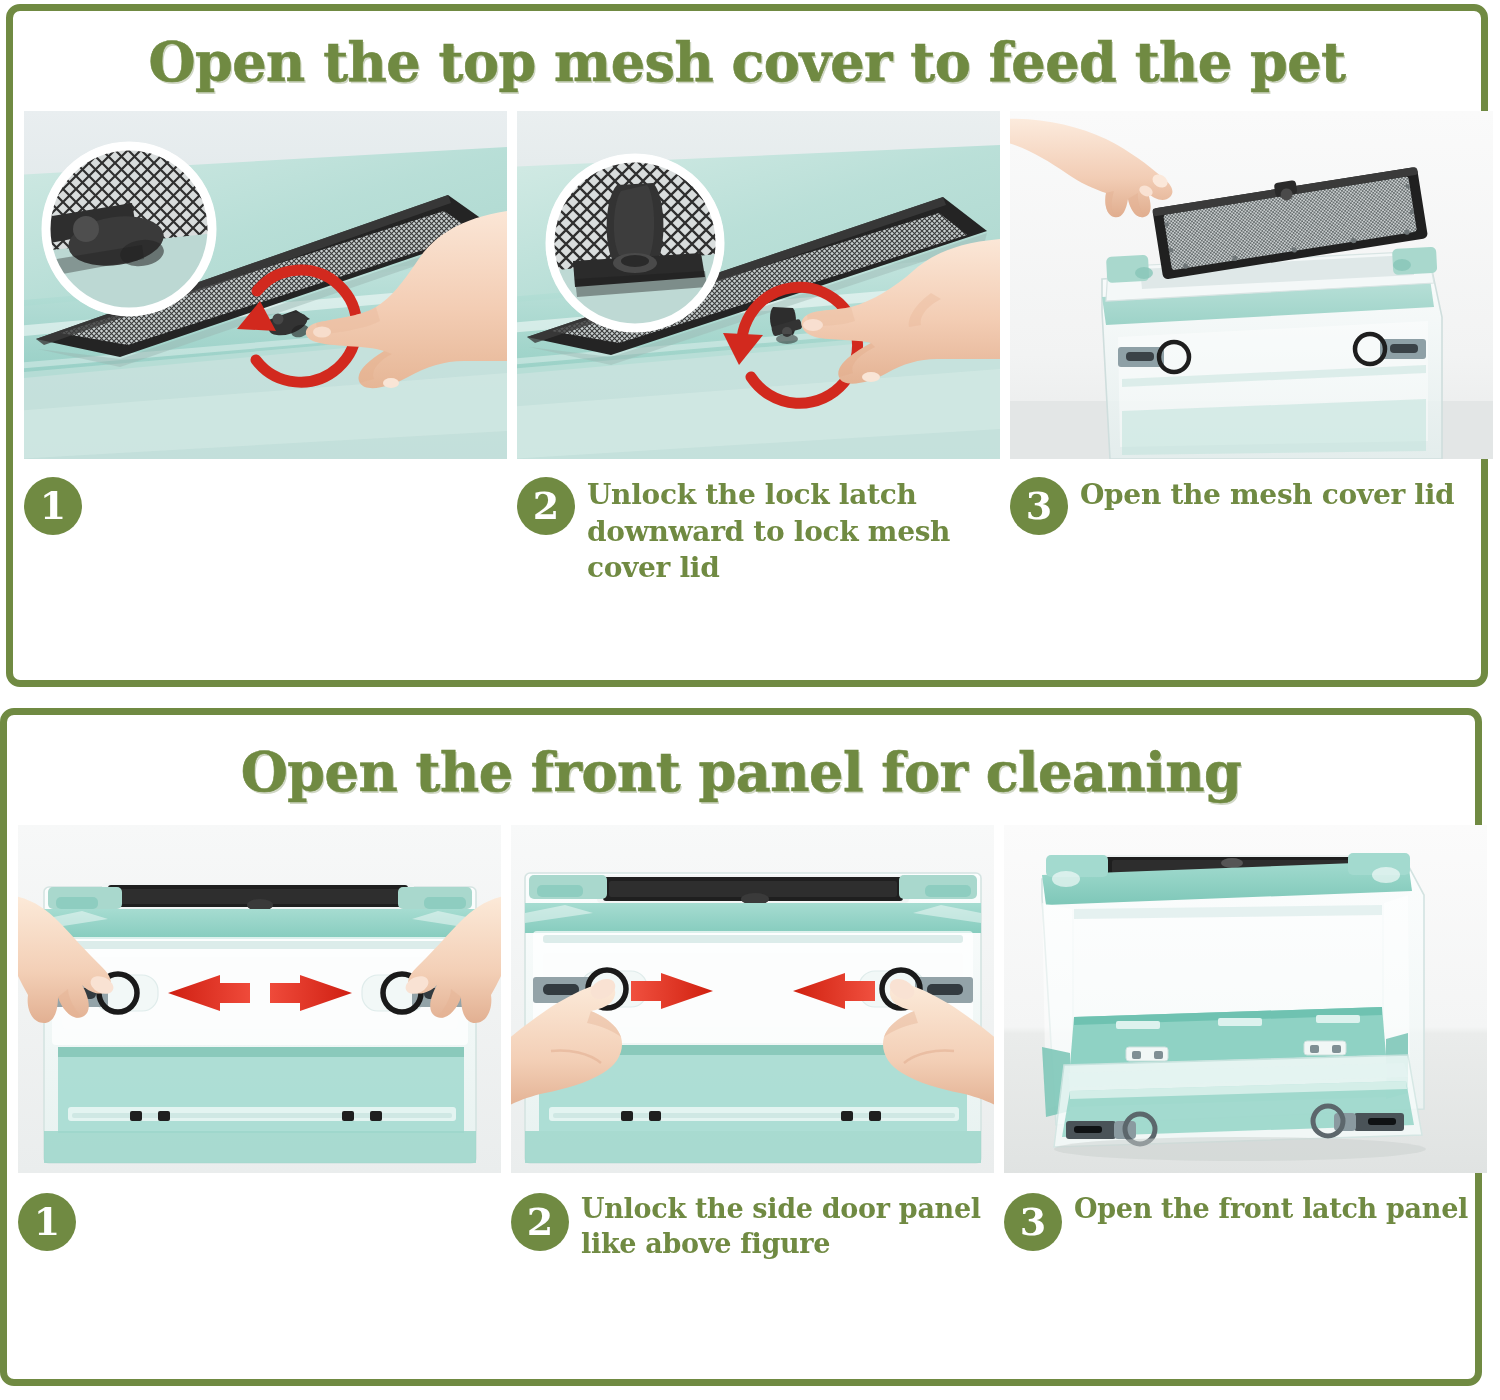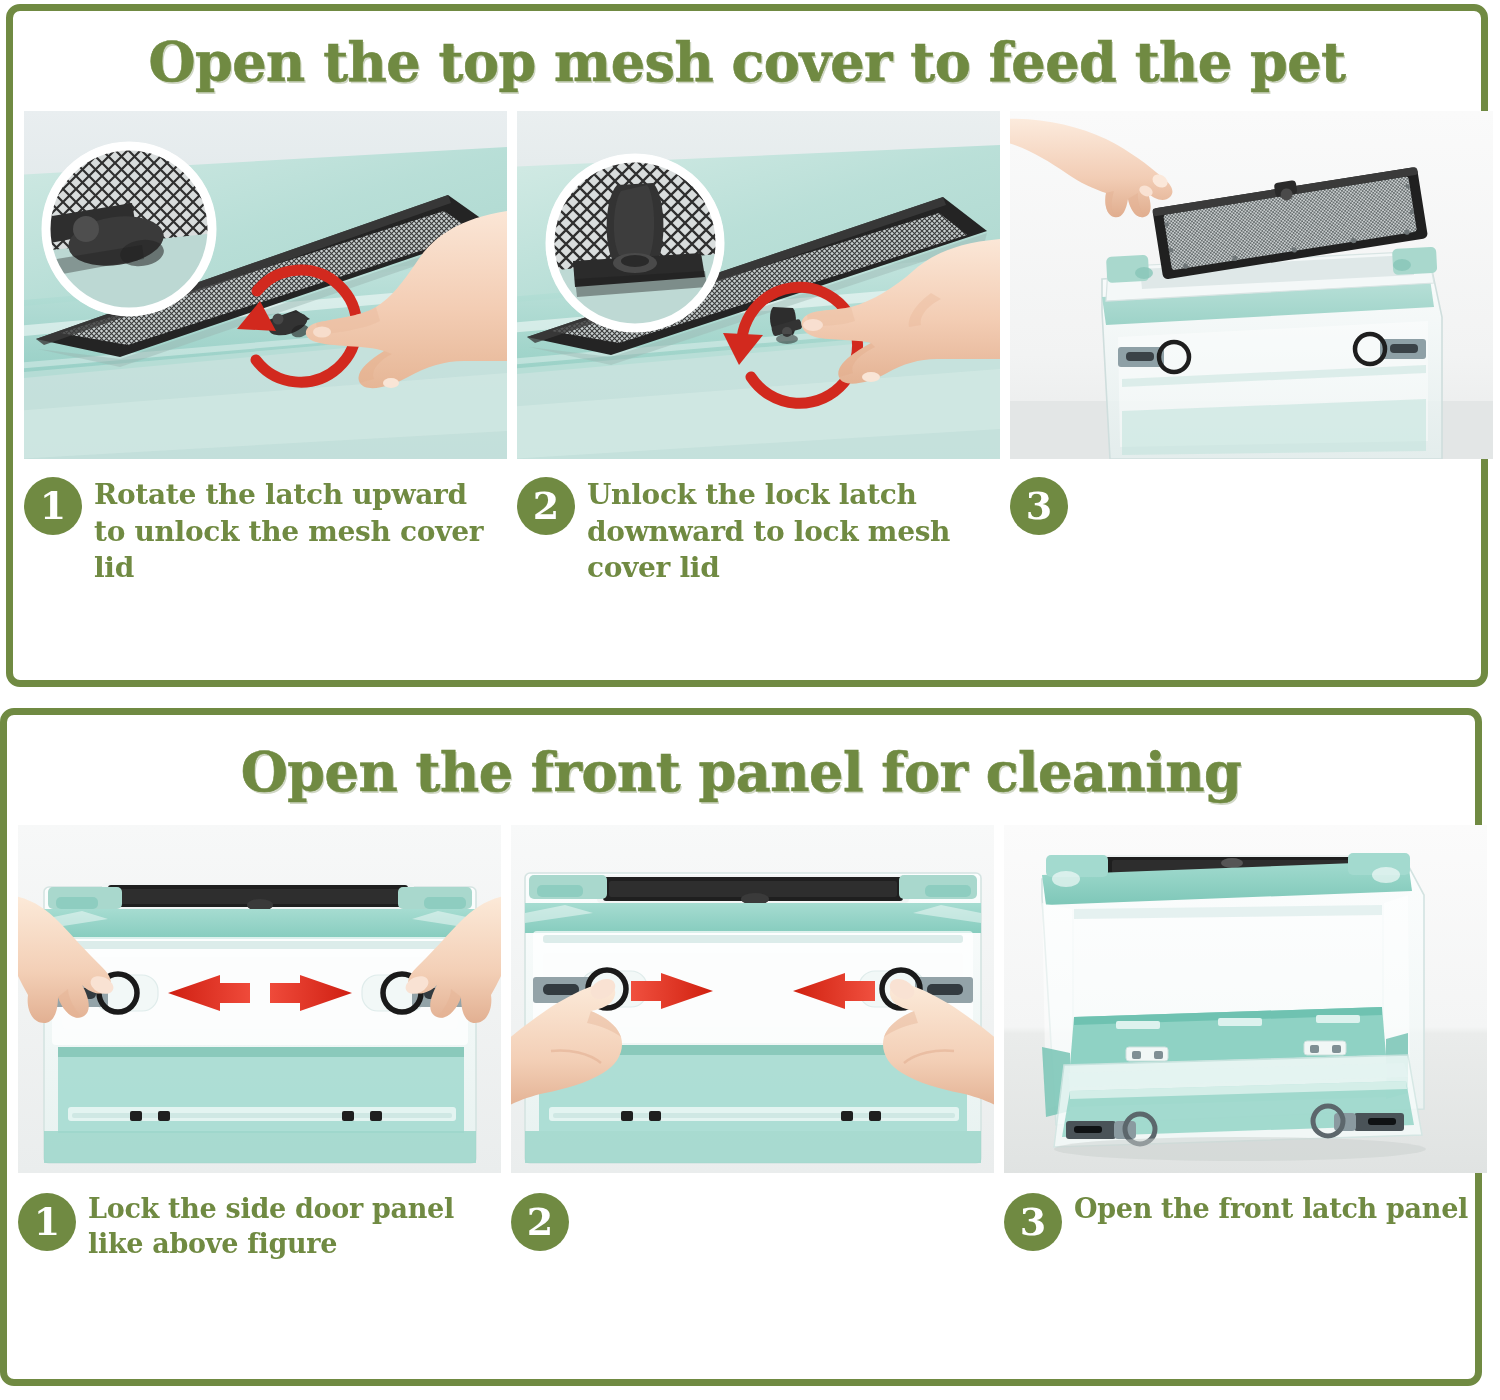--- a/index.html
+++ b/index.html
@@ -383,28 +383,28 @@
             <ellipse cx="136" cy="80" rx="7" ry="5" transform="rotate(25 136 80)" fill="#f9e2d3"></ellipse>
             <ellipse cx="150" cy="70" rx="8" ry="6" transform="rotate(30 150 70)" fill="#fbe8da"></ellipse>
           </g>
         </svg>
       </div>
     </div>
 
     <div class="caption-row" id="caps-top">
       <div class="caption">
         <div class="num-badge">1</div>
-        <div class="cap-text">Rotate the latch upward to unlock the mesh cover lid</div>
       </div>
       <div class="caption">
         <div class="num-badge">2</div>
         <div class="cap-text">Unlock the lock latch downward to lock mesh cover lid</div>
       </div>
       <div class="caption">
         <div class="num-badge">3</div>
+        <div class="cap-text">Open the mesh cover lid</div>
       </div>
     </div>
   </div>
 
   <div class="section" id="section-bottom">
 
     <div class="section-title" id="title-bottom">Open the front panel for cleaning</div>
 
     <div class="photo-row" id="row-bottom">
 
@@ -702,24 +702,24 @@
           </g>
 
           <ellipse cx="236" cy="324" rx="186" ry="12" fill="#c9cfce" opacity="0.5"></ellipse>
         </svg>
       </div>
     </div>
 
     <div class="caption-row" id="caps-bottom">
       <div class="caption">
         <div class="num-badge">1</div>
-        <div class="cap-text">Lock the side door panel like above figure</div>
       </div>
       <div class="caption">
         <div class="num-badge">2</div>
+        <div class="cap-text">Unlock the side door panel like above figure</div>
       </div>
       <div class="caption">
         <div class="num-badge">3</div>
         <div class="cap-text">Open the front latch panel</div>
       </div>
     </div>
   </div>
 
 </div>
 

